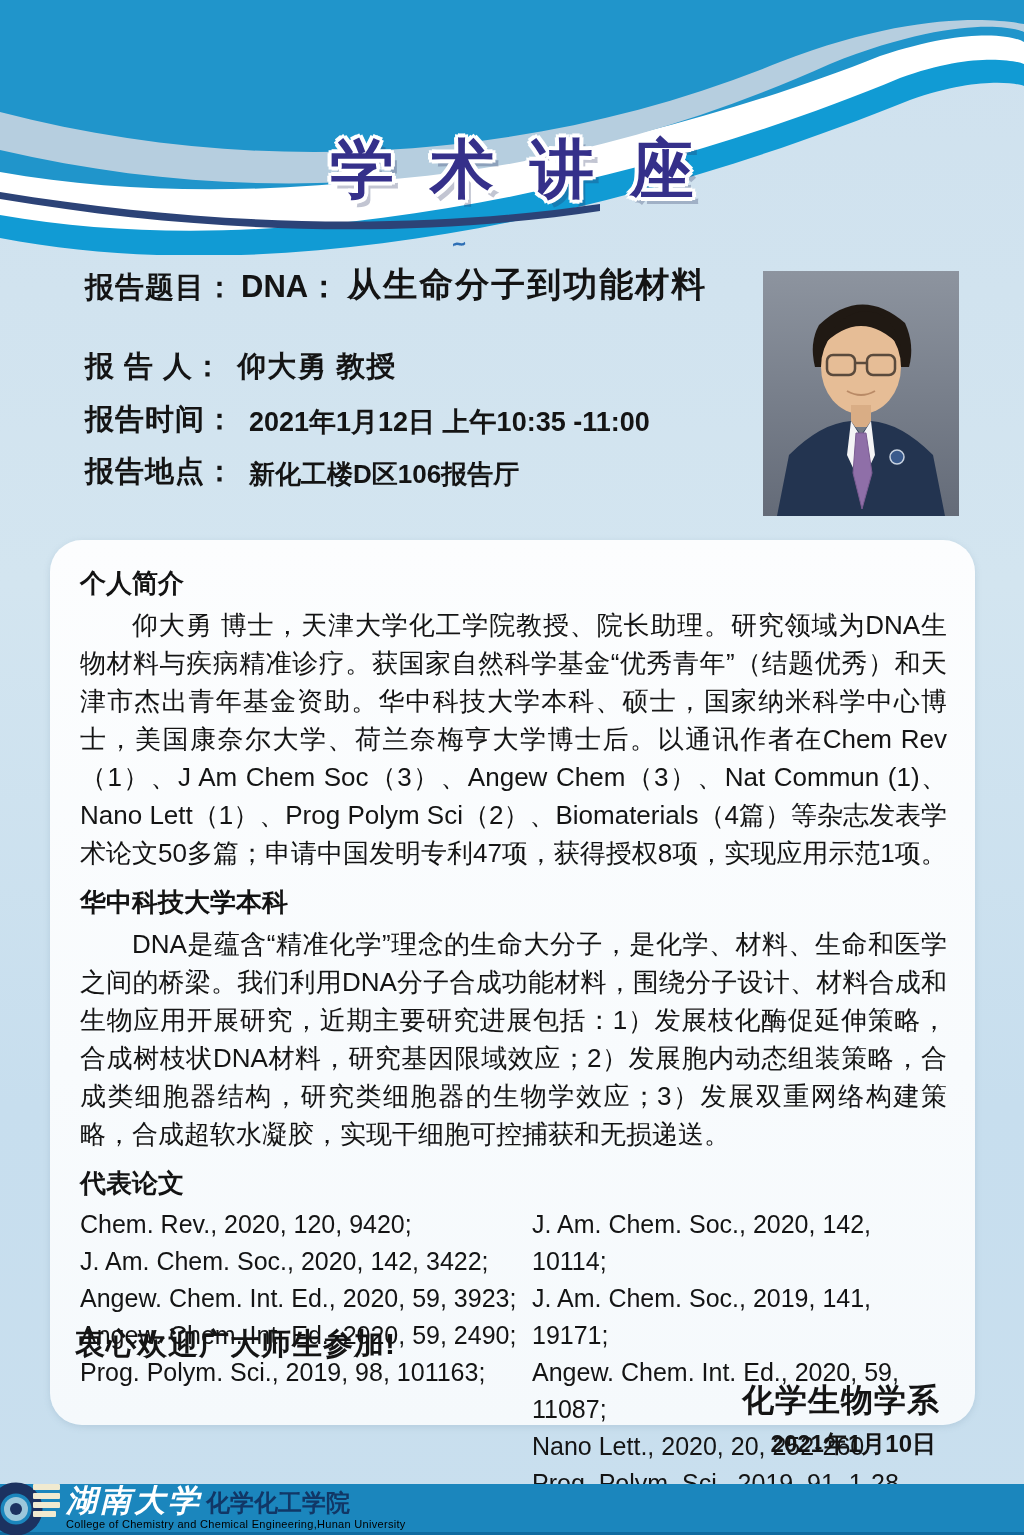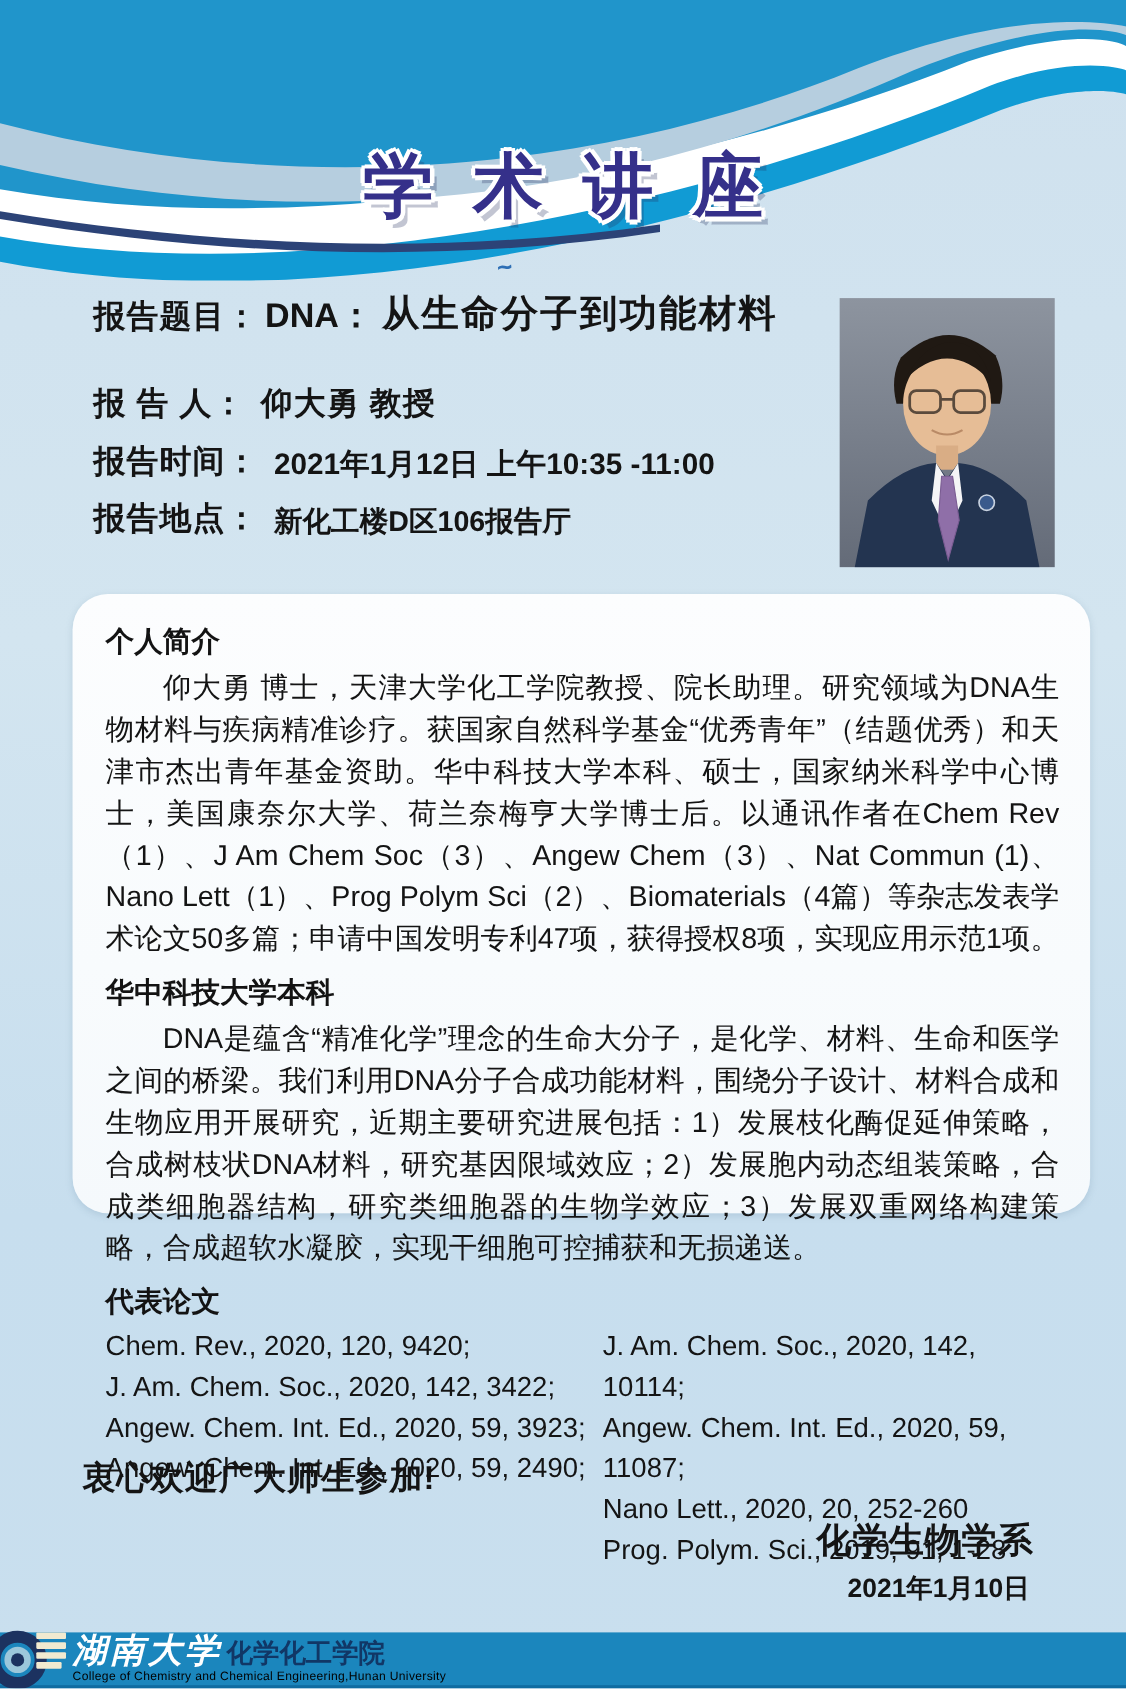--- a/index.html
+++ b/index.html
@@ -29,21 +29,21 @@
   .row-speaker .val { font-size:29px; font-weight:bold; margin-left:14px; letter-spacing:1px; }
   .row-time { top:400px; }
   .row-time .val { font-size:27px; font-weight:bold; margin-left:14px; }
   .row-venue { top:452px; }
   .row-venue .val { font-size:26px; font-weight:bold; margin-left:14px; }
 
   .photo { position:absolute; left:763px; top:271px; width:196px; height:245px; overflow:hidden; }
   .photo svg { display:block; }
 
   .card {
-    position:absolute; left:66px; top:540px; width:925px; height:563px;
+    position:absolute; left:50px; top:540px; width:925px; height:885px;
     border-radius:32px; background:linear-gradient(180deg,#fcfdfe 0%,#f8fbfd 60%,#f5f9fc 100%);
     box-shadow:0 2px 6px rgba(120,150,175,0.25);
   }
   .card-inner { padding:26px 28px 0 30px; }
   .sec-heading { font-size:26px; font-weight:bold; color:#131313; }
   .para { font-size:26px; line-height:38px; text-align:justify; text-indent:2em; margin-top:5px; }
   .mt { margin-top:13px; }
   .papers-grid { display:flex; margin-top:5px; font-size:25px; line-height:37px; }
   .papers-col-left { width:452px; }
   .papers-col-right { flex:1; }
@@ -136,23 +136,25 @@
       <div class="sec-heading mt">华中科技大学本科</div>
       <div class="para">DNA是蕴含“精准化学”理念的生命大分子，是化学、材料、生命和医学之间的桥梁。我们利用DNA分子合成功能材料，围绕分子设计、材料合成和生物应用开展研究，近期主要研究进展包括：1）发展枝化酶促延伸策略，合成树枝状DNA材料，研究基因限域效应；2）发展胞内动态组装策略，合成类细胞器结构，研究类细胞器的生物学效应；3）发展双重网络构建策略，合成超软水凝胶，实现干细胞可控捕获和无损递送。</div>
 
       <div class="sec-heading mt">代表论文</div>
       <div class="papers-grid">
         <div class="papers-col-left">
           <div>Chem. Rev., 2020, 120, 9420;</div>
           <div>J. Am. Chem. Soc., 2020, 142, 3422;</div>
           <div>Angew. Chem. Int. Ed., 2020, 59, 3923;</div>
           <div>Angew. Chem. Int. Ed., 2020, 59, 2490;</div>
+          <div>Prog. Polym. Sci., 2019, 98, 101163;</div>
         </div>
         <div class="papers-col-right">
           <div>J. Am. Chem. Soc., 2020, 142, 10114;</div>
+          <div>J. Am. Chem. Soc., 2019, 141, 19171;</div>
           <div>Angew. Chem. Int. Ed., 2020, 59, 11087;</div>
           <div>Nano Lett., 2020, 20, 252-260</div>
           <div>Prog. Polym. Sci., 2019, 91, 1-28</div>
         </div>
       </div>
     </div>
   </div>
 
   <div class="welcome">衷心欢迎广大师生参加!</div>
   <div class="dept">化学生物学系</div>

